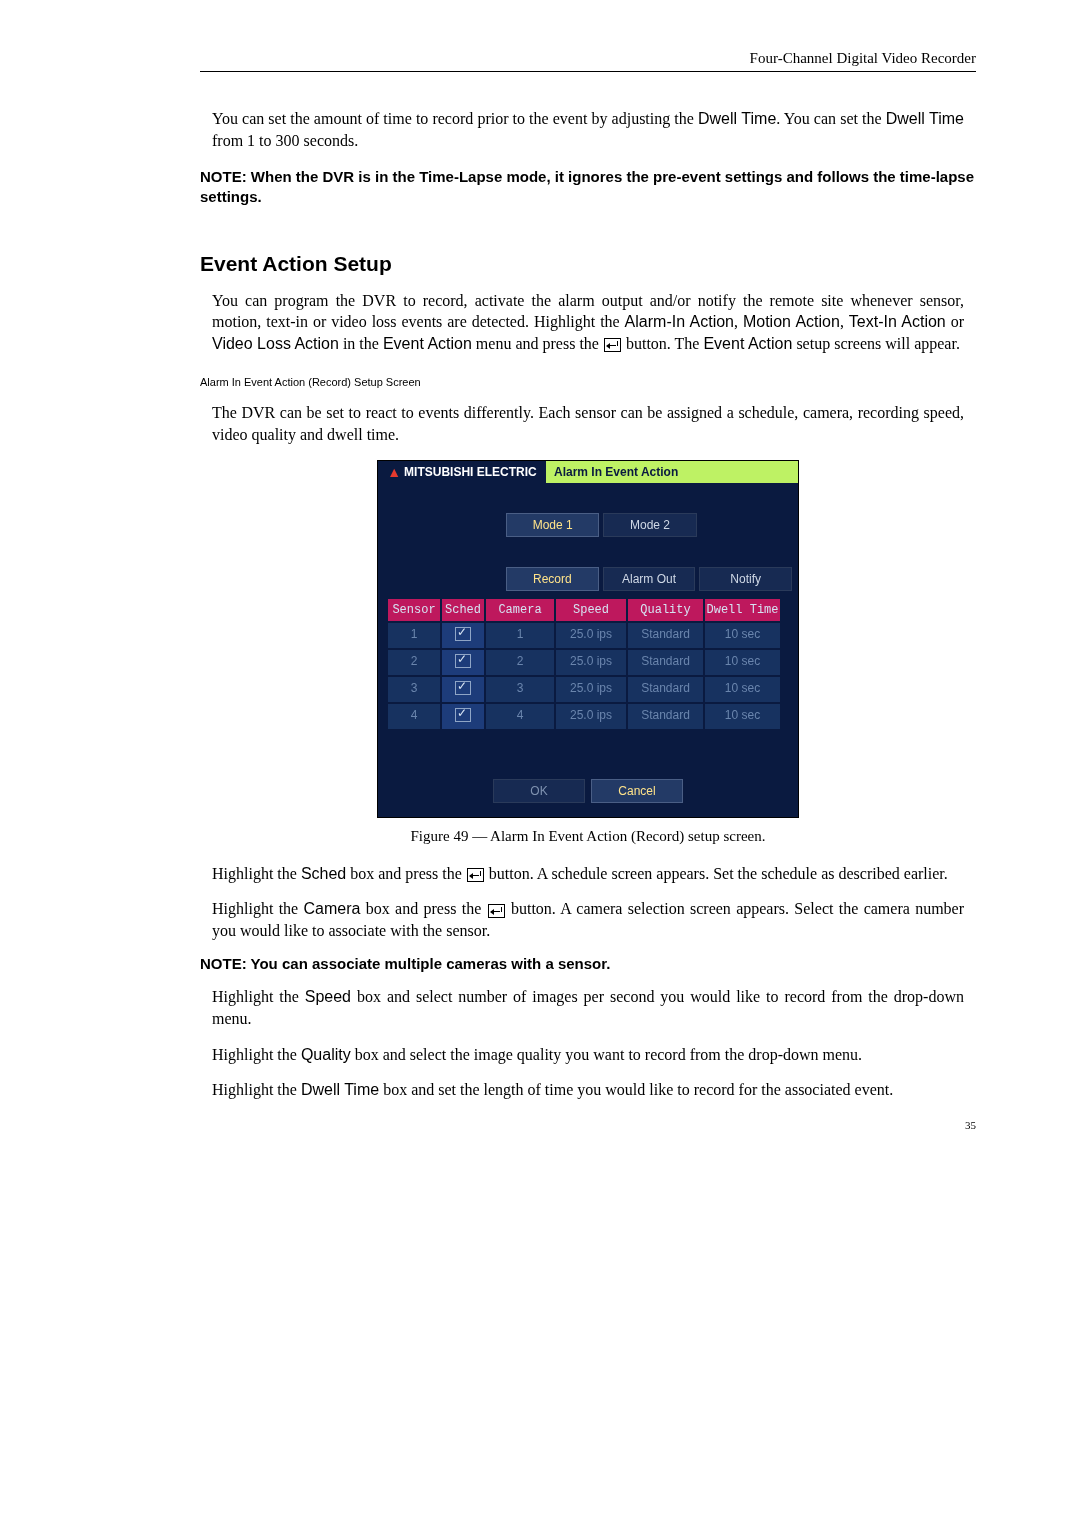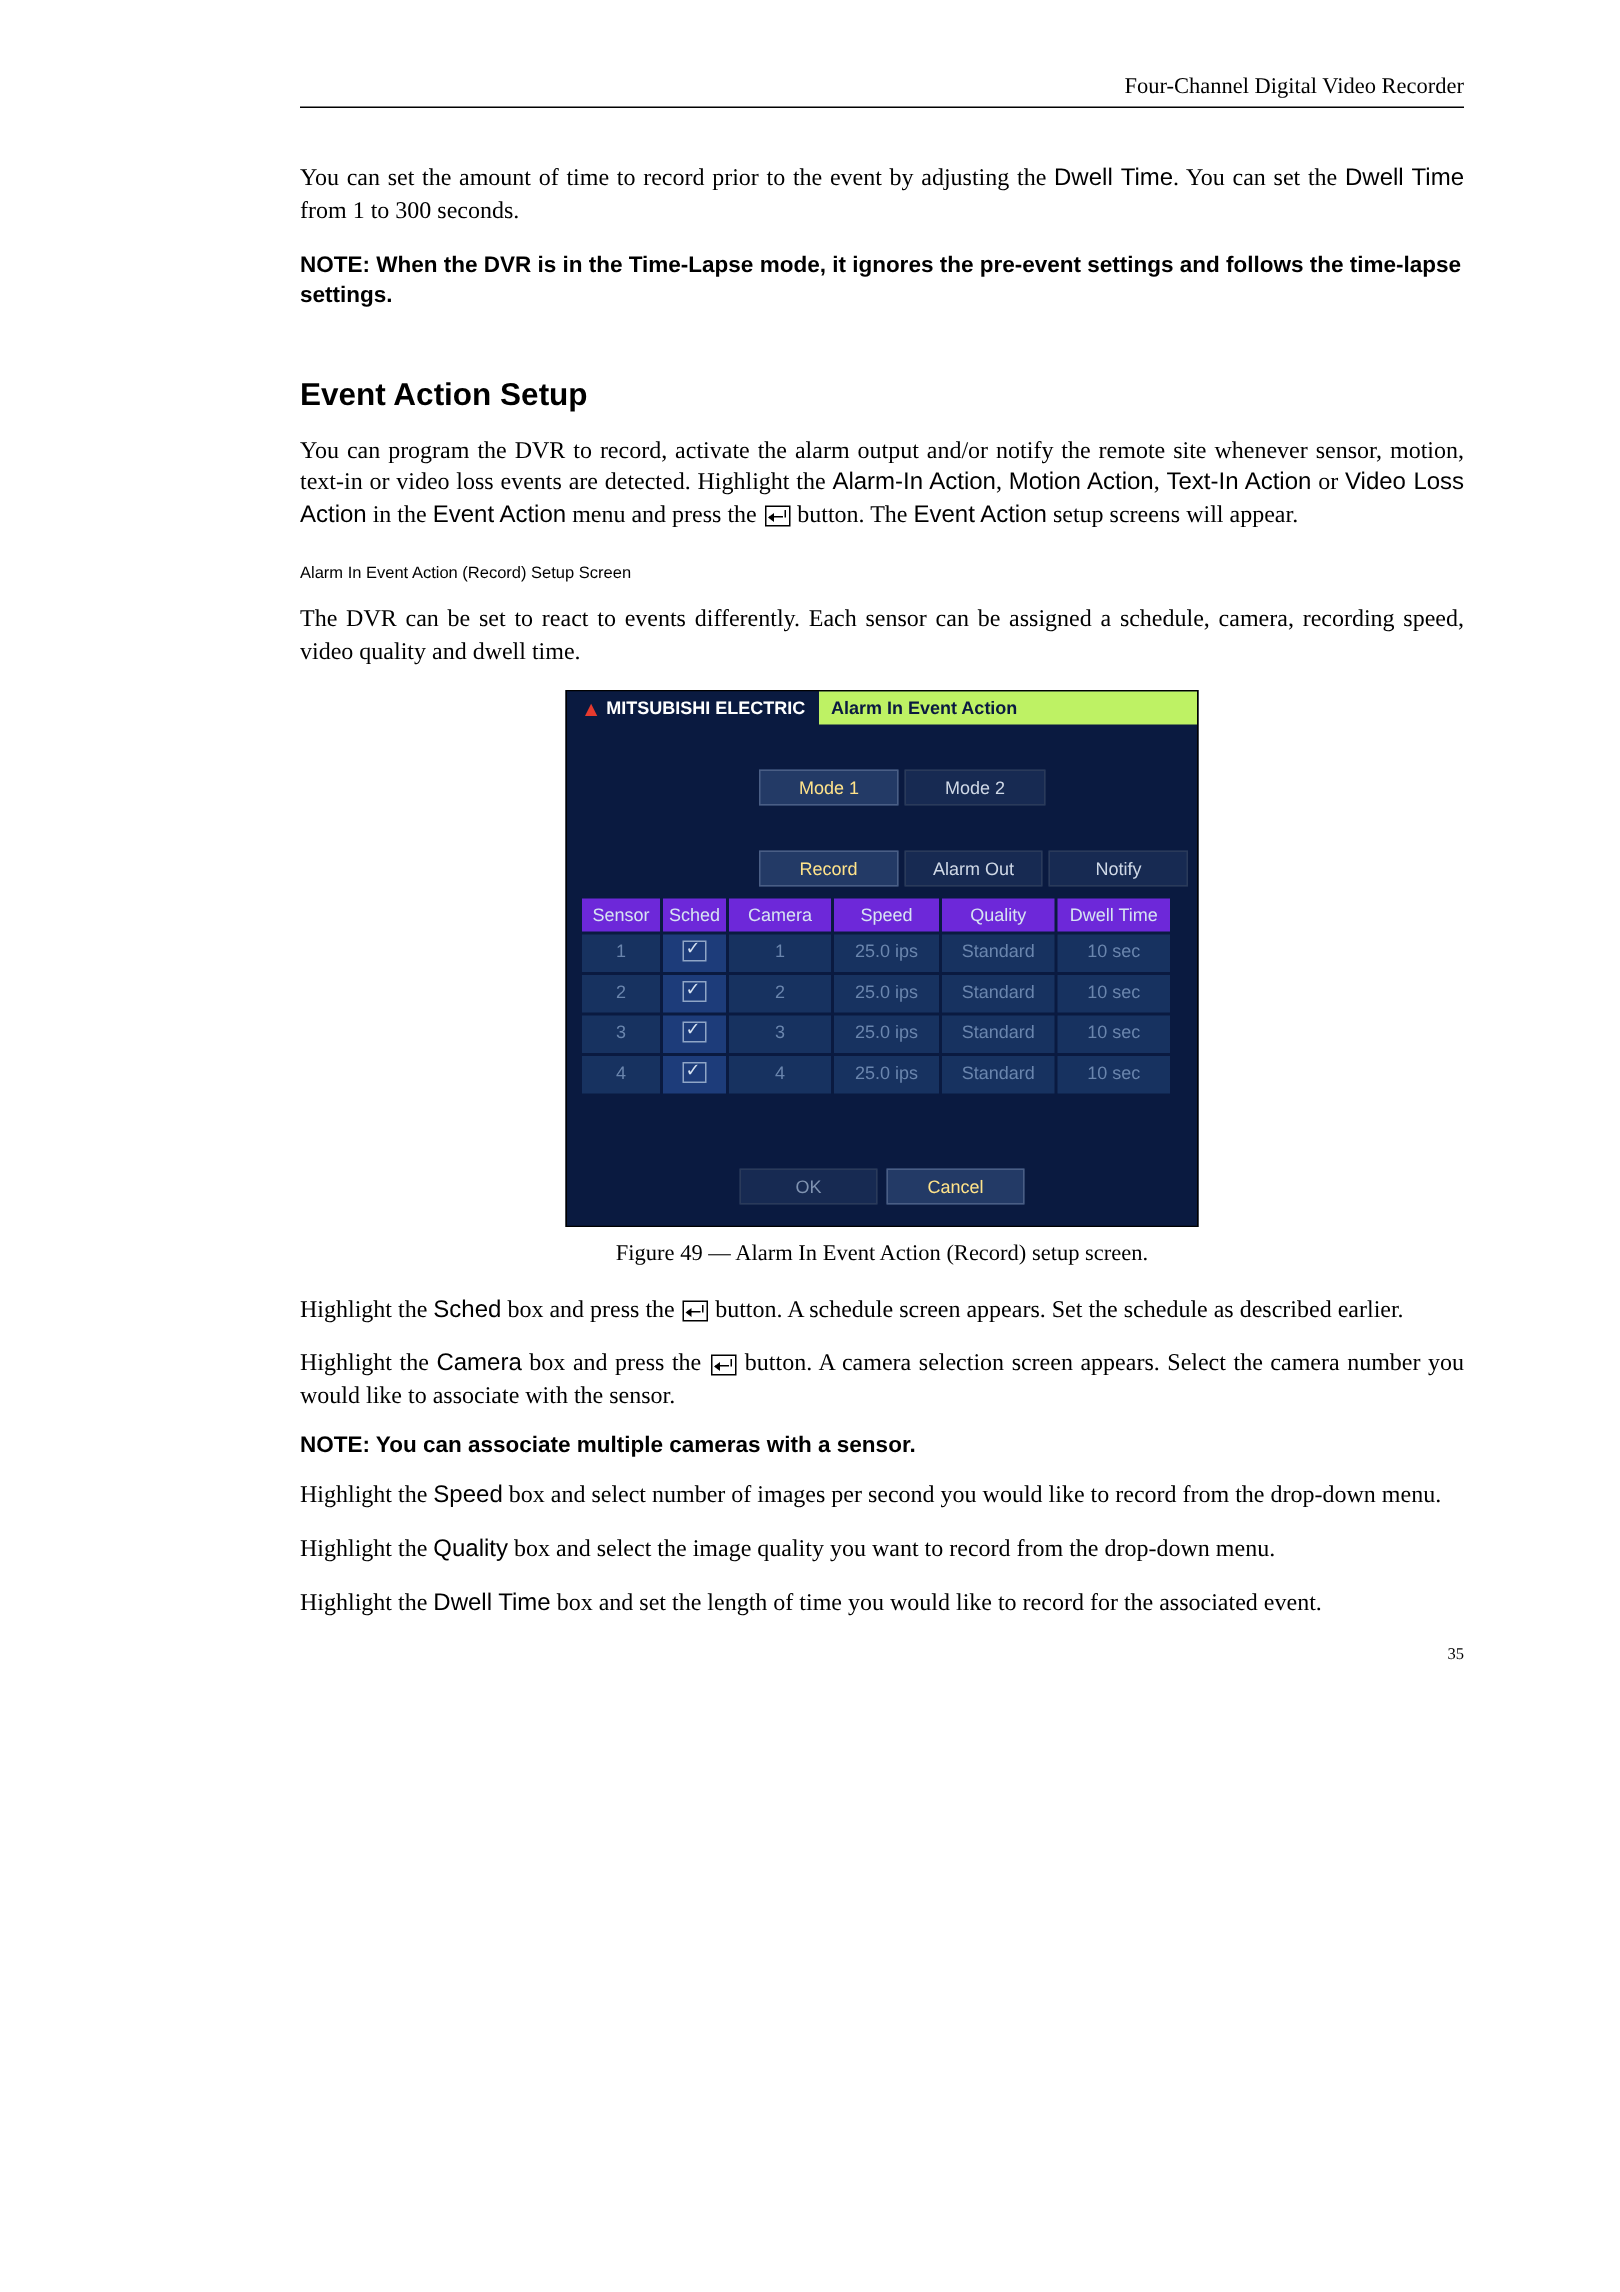--- a/index.html
+++ b/index.html
@@ -20,21 +20,21 @@
     border-bottom: 1.5px solid #000;
     padding-bottom: 4px;
     text-align: right;
     font-size: 15px;
     margin-bottom: 36px;
   }
   .body-text {
     font-size: 16px;
     line-height: 1.35;
     text-align: justify;
-    margin: 14px 0;
+    margin: 14px 12px;
   }
   .sans { font-family: Arial, Helvetica, sans-serif; }
   .bold-note {
     font-family: Arial, Helvetica, sans-serif;
     font-weight: bold;
     font-size: 15px;
     line-height: 1.35;
     margin: 16px 0 44px 0;
   }
   .bold-note2 {
@@ -95,21 +95,21 @@
     background:#172a52; color:#cfd8e6; font-size:12px;margin-top:24px;
   }
   .dvr-btn.active { color:#ffe38a; background:#233a66; border-color:#4a5e85;}
   .grid {
     margin:8px 10px 0 10px;
   }
   .grow { display:flex; gap:2px; margin-bottom:2px;}
   .gcell {
     text-align:center; padding:4px 0; background:#1d3c7a; color:#bcd0ea; font-size:12px;
   }
-  .gcell.hdr { background:#6d28d9; color:#d6e3f2; }
+  .gcell.hdr { background:#be185d; color:#d6e3f2;font-family:Liberation Mono, monospace; }
   .gcell.dim { color:#6a85ad; background:#173260;}
   .c-sensor{flex:0 0 52px;} .c-sched{flex:0 0 42px;} .c-cam{flex:0 0 68px;}
   .c-speed{flex:0 0 70px;} .c-qual{flex:0 0 75px;} .c-dwell{flex:0 0 75px;}
   .chk{display:inline-block;width:14px;height:12px;border:1px solid #8fa5c6;position:relative;}
   .chk::after{content:"✓";position:absolute;left:1px;top:-3px;color:#d6e3f2;font-size:12px;}
   .dvr-bottom { display:flex; justify-content:center; gap:6px; padding:48px 0 6px 0;}
   .dvr-bottom .bbtn{
     width:90px;text-align:center;padding:4px 0;border:1px solid #2a3a5a;background:#172a52;
     color:#7f92b0;font-size:12px;
   }

